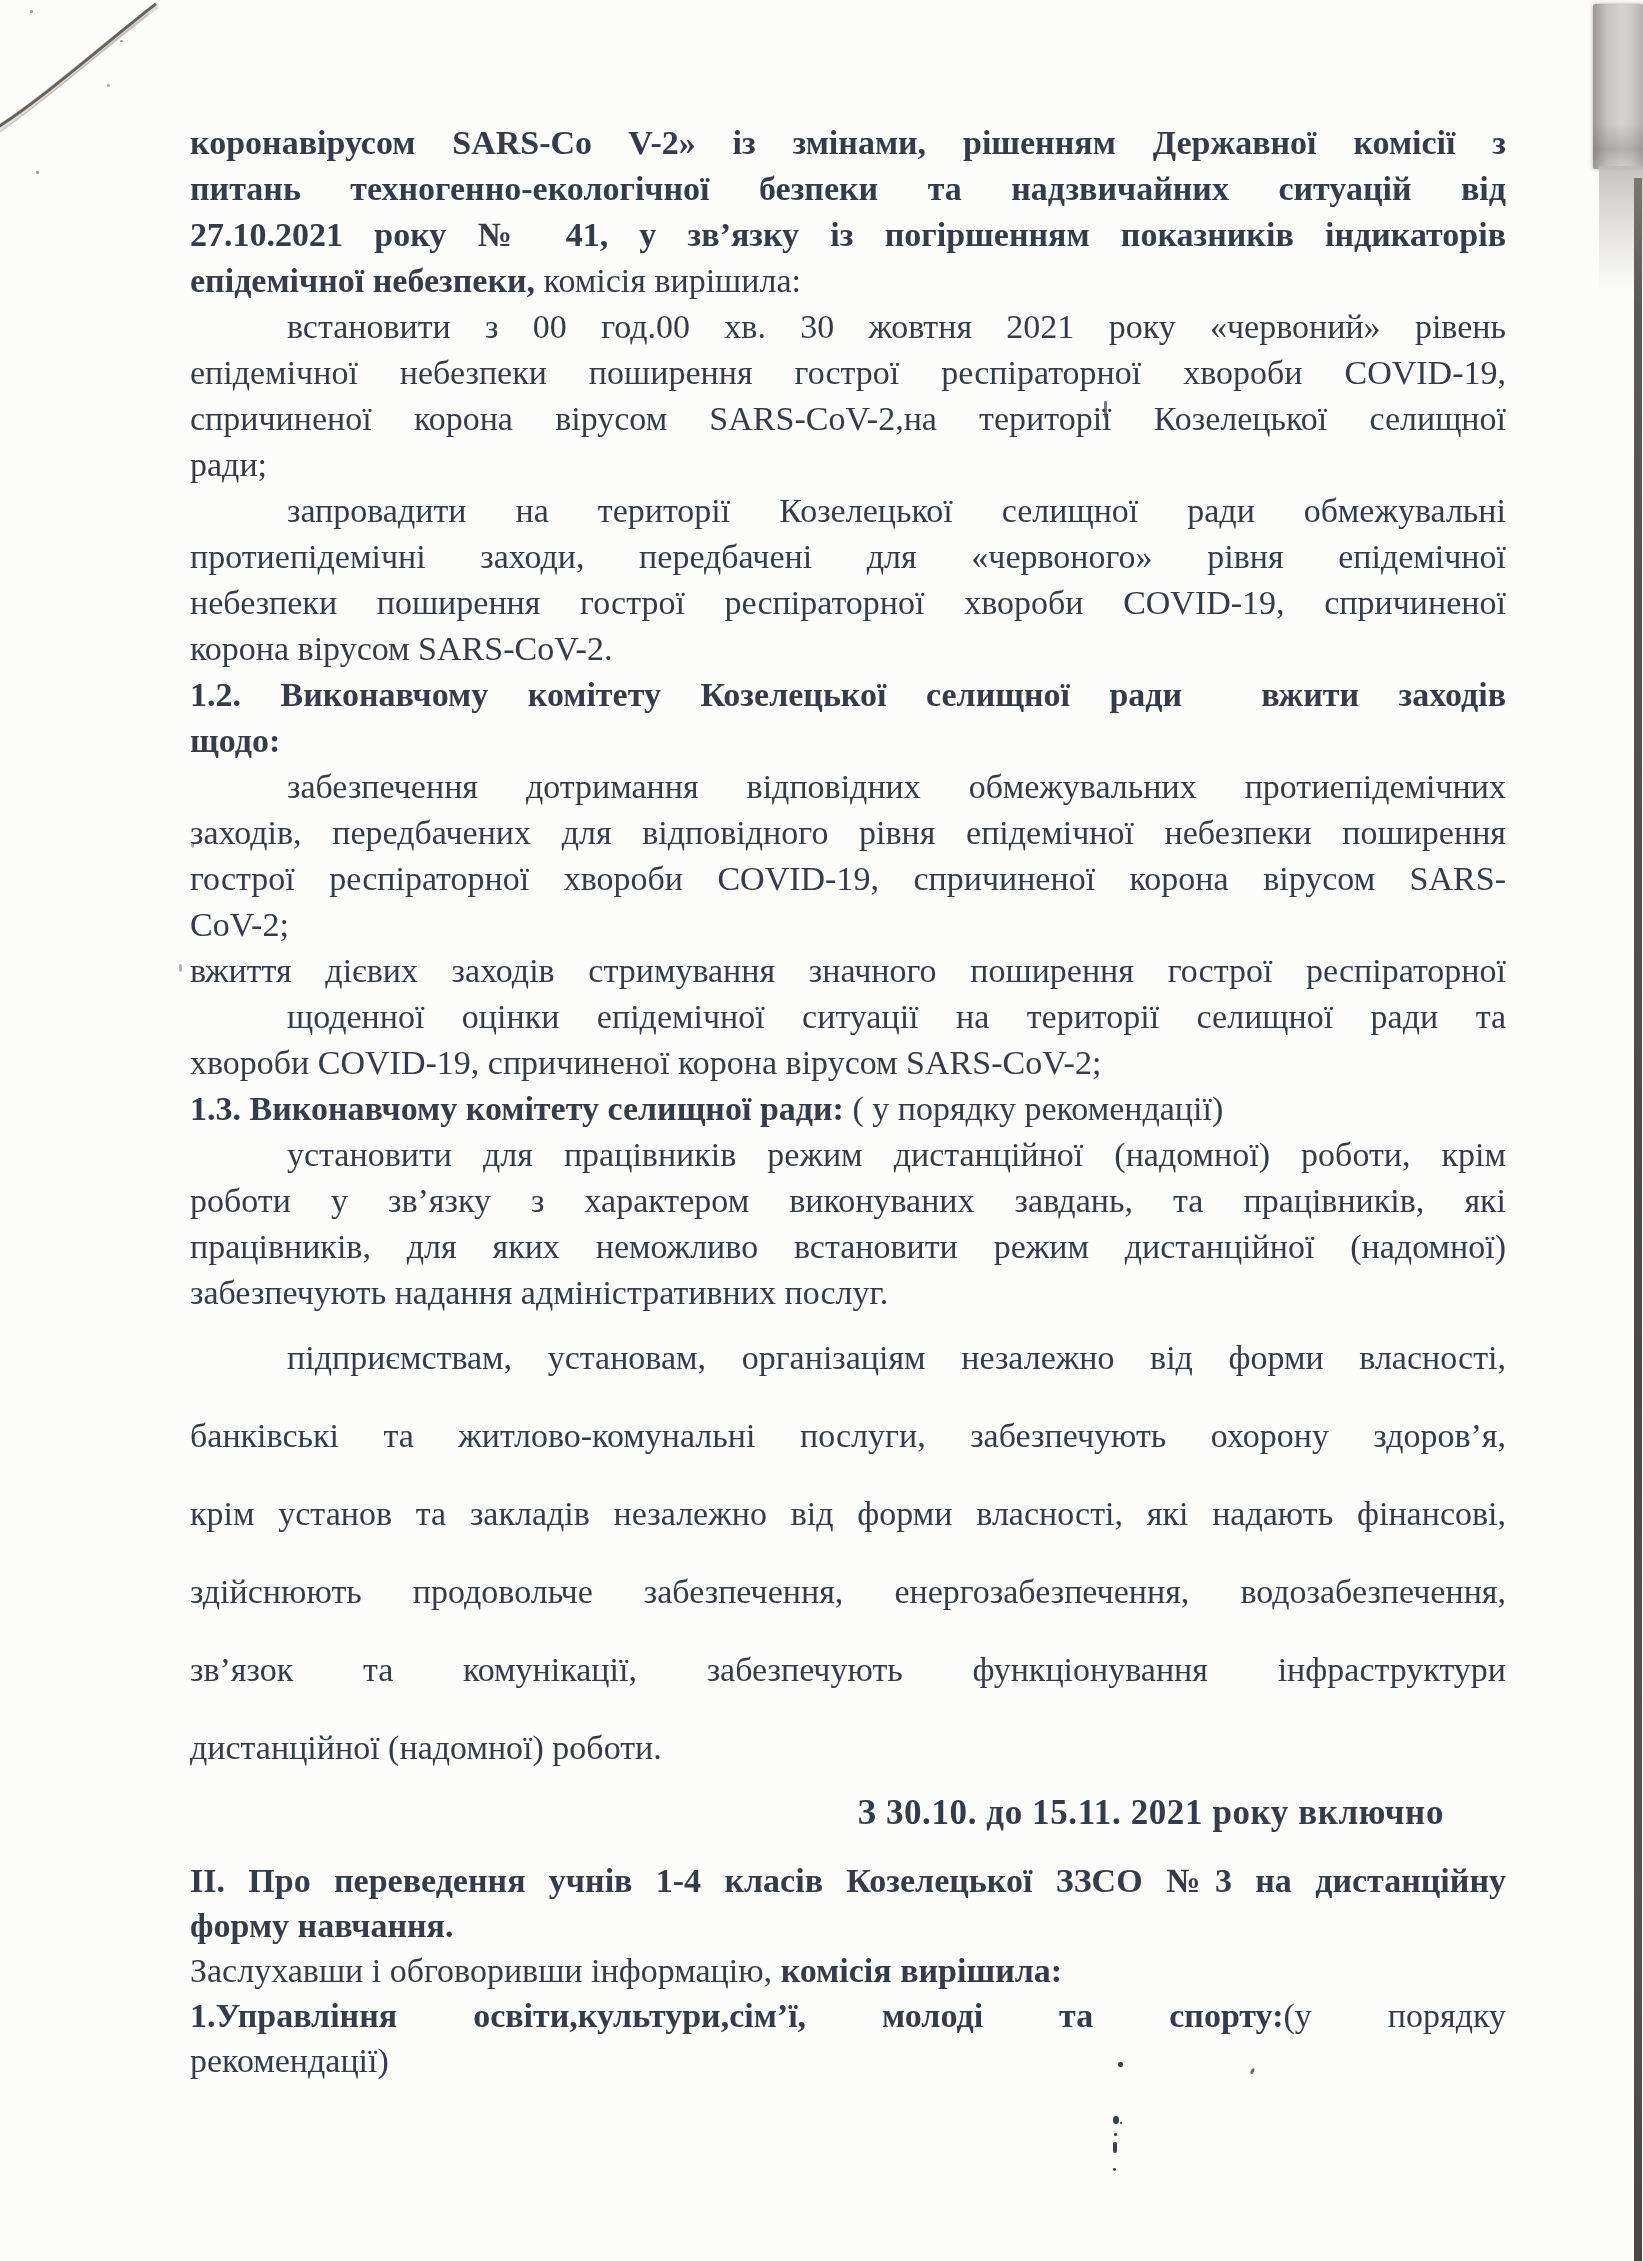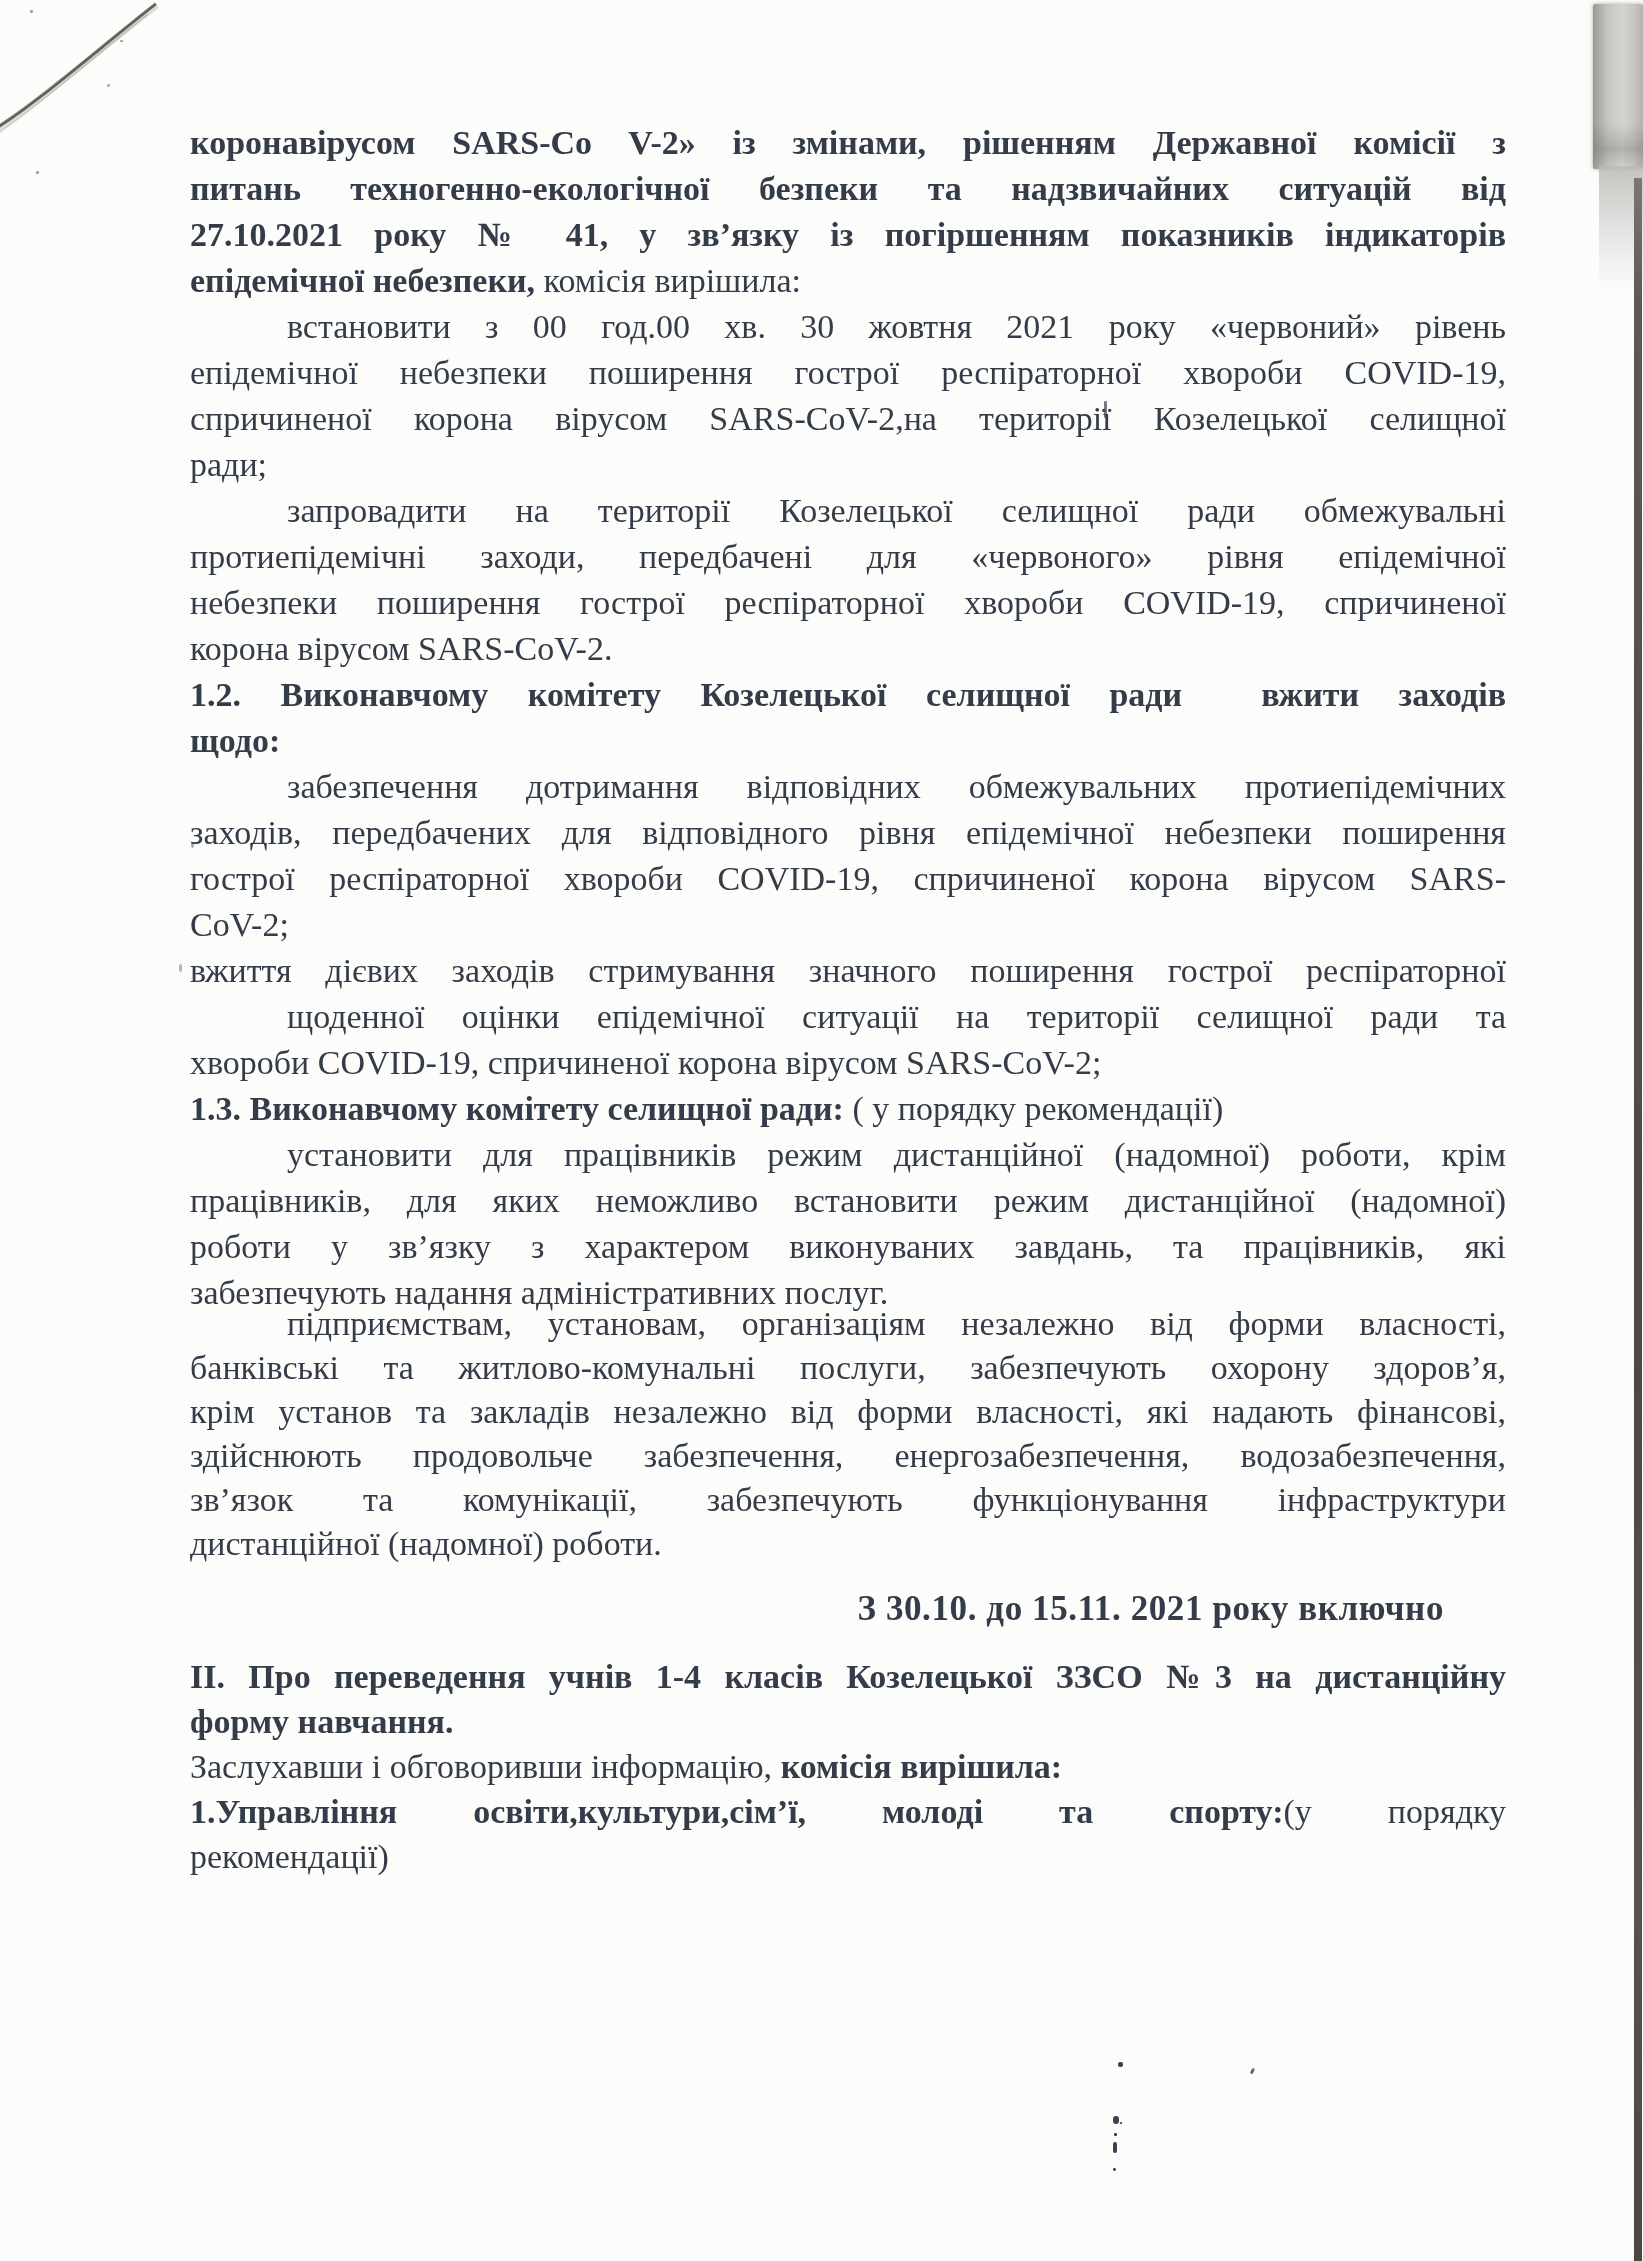--- a/index.html
+++ b/index.html
@@ -21,21 +21,21 @@
   .ln{
     height:46px; line-height:46px;
     text-align:justify; text-align-last:justify;
     white-space:normal;
   }
   .ln.last{ text-align:center; text-align-last:left; }
   .ln.ind{ text-indent:97px; }
   .b{ font-weight:700; }
   .r{ font-weight:400; }
   #p9{ margin-top:-14px; }
-  #p9 .ln{ height:44px; line-height:44px; }
+  #p9 .ln{ height:44px; line-height:44px;margin-top:34px; }
   .date{ margin-top:-10.3px; }
   .date .ln{
     height:45px; line-height:45px;
     text-align:right; text-align-last:right;
     padding-right:62px; font-weight:700;
     font-size:35px; letter-spacing:0.6px;margin-top:30px;
   }
   #p11{ margin-top:23px; }
   #p11 .ln, #p12 .ln, #p13 .ln{ height:45px; line-height:45px; }
   
@@ -105,22 +105,22 @@
       <div class="para" id="p6">
         <div class="ln"><span class="r">вжиття дієвих заходів стримування значного поширення гострої респіраторної</span></div>
         <div class="ln ind"><span class="r">щоденної оцінки епідемічної ситуації на території селищної ради та</span></div>
         <div class="ln last"><span class="r">хвороби COVID-19, спричиненої корона вірусом SARS-CoV-2;</span></div>
       </div>
       <div class="para" id="p7">
         <div class="ln last"><span class="b">1.3. Виконавчому комітету селищної ради: </span><span class="r">( у порядку рекомендації)</span></div>
       </div>
       <div class="para" id="p8">
         <div class="ln ind"><span class="r">установити для працівників режим дистанційної (надомної) роботи, крім</span></div>
+        <div class="ln"><span class="r">роботи у зв’язку з характером виконуваних завдань, та працівників, які</span></div>
         <div class="ln"><span class="r">працівників, для яких неможливо встановити режим дистанційної (надомної)</span></div>
-        <div class="ln"><span class="r">роботи у зв’язку з характером виконуваних завдань, та працівників, які</span></div>
         <div class="ln last"><span class="r">забезпечують надання адміністративних послуг.</span></div>
       </div>
       <div class="para" id="p9">
         <div class="ln ind"><span class="r">підприємствам, установам, організаціям незалежно від форми власності,</span></div>
         <div class="ln"><span class="r">банківські та житлово-комунальні послуги, забезпечують охорону здоров’я,</span></div>
         <div class="ln"><span class="r">крім установ та закладів незалежно від форми власності, які надають фінансові,</span></div>
         <div class="ln"><span class="r">здійснюють продовольче забезпечення, енергозабезпечення, водозабезпечення,</span></div>
         <div class="ln"><span class="r">зв’язок та комунікації, забезпечують функціонування інфраструктури</span></div>
         <div class="ln last"><span class="r">дистанційної (надомної) роботи.</span></div>
       </div>

